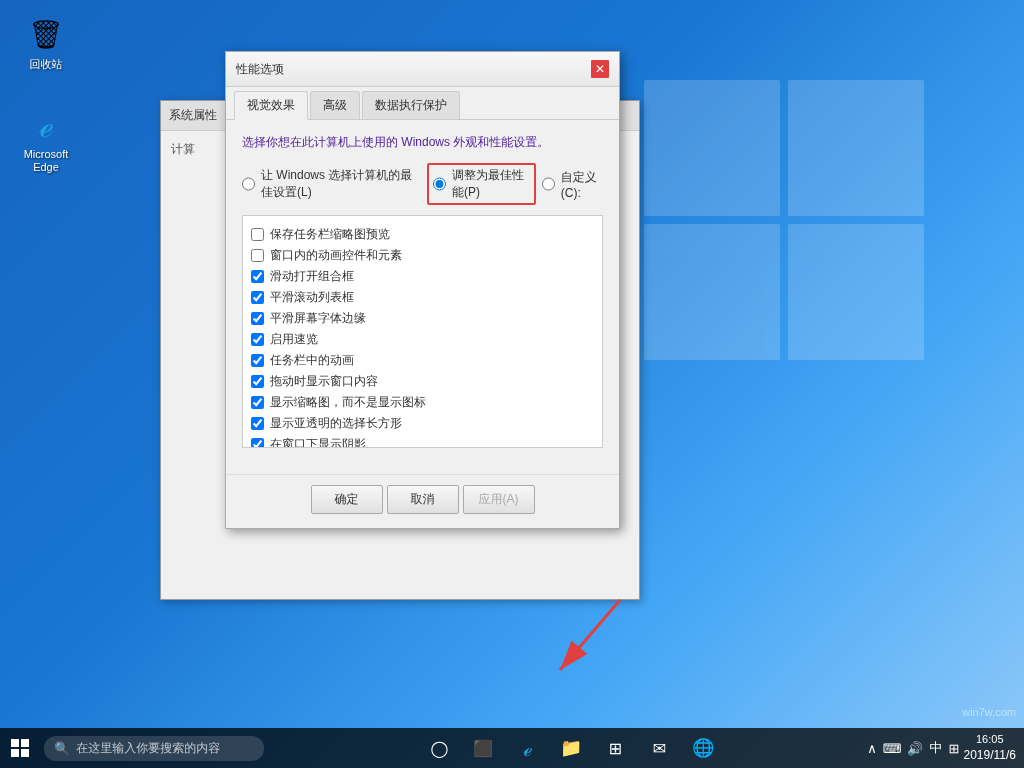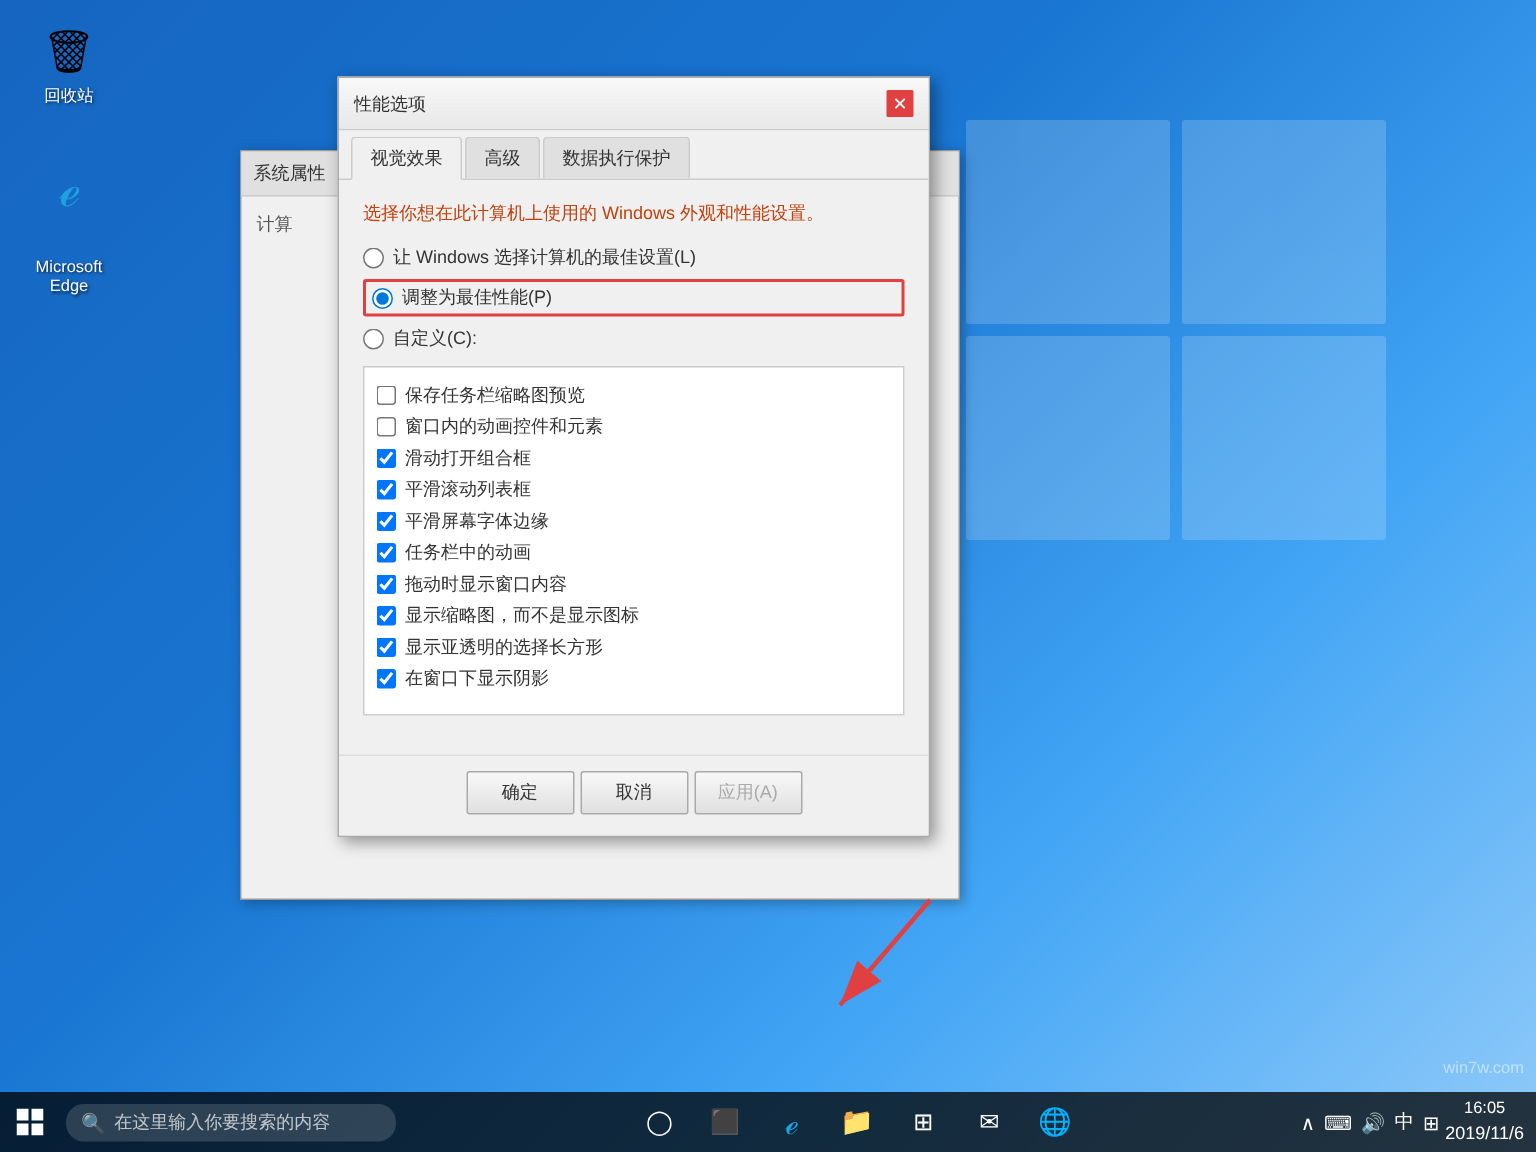--- a/index.html
+++ b/index.html
@@ -171,28 +171,28 @@
     }
 
     
     .dialog-body {
       padding: 14px 16px;
       background: #f0f0f0;
     }
 
     .description-text {
       font-size: 12px;
-      color: #c2410c;
+      color: #4c1d95;
       margin-bottom: 12px;
     }
 
     
     .radio-group {
       display: flex;
-      flex-direction: column;
+      flex-direction: row;
       gap: 6px;
       margin-bottom: 10px;
     }
     .radio-item {
       display: flex;
       align-items: center;
       gap: 6px;
       font-size: 12px;
       color: #333;
       cursor: pointer;
@@ -379,21 +379,21 @@
     </div>
   </div>
 
   <div class="desktop-icon recycle-bin-icon">
     <div class="icon-img">🗑</div>
     <div class="icon-label">回收站</div>
   </div>
 
   <div class="desktop-icon edge-icon">
     <div class="icon-img" style="color:#1da1e0; font-size:32px;">ℯ</div>
-    <div class="icon-label" style="white-space:pre-line;margin-top:24px;">Microsoft
+    <div class="icon-label" style="white-space:pre-line;">Microsoft
 Edge</div>
   </div>
 
   <div class="bg-dialog">
     <div class="bg-dialog-titlebar">
       <span>系统属性</span>
     </div>
     <div style="padding:10px; font-size:12px; color:#555;">
       <span>计算</span>
     </div>
@@ -447,20 +447,24 @@
           <input type="checkbox" checked="" style="">
           <span>滑动打开组合框</span>
         </label>
         <label class="checkbox-item">
           <input type="checkbox" checked="" style="">
           <span>平滑滚动列表框</span>
         </label>
         <label class="checkbox-item">
           <input type="checkbox" checked="" style="">
           <span>平滑屏幕字体边缘</span>
+        </label>
+        <label class="checkbox-item">
+          <input type="checkbox" checked="" style="">
+          <span>启用速览</span>
         </label>
         <label class="checkbox-item">
           <input type="checkbox" checked="" style="">
           <span>任务栏中的动画</span>
         </label>
         <label class="checkbox-item">
           <input type="checkbox" checked="" style="">
           <span>拖动时显示窗口内容</span>
         </label>
         <label class="checkbox-item">

